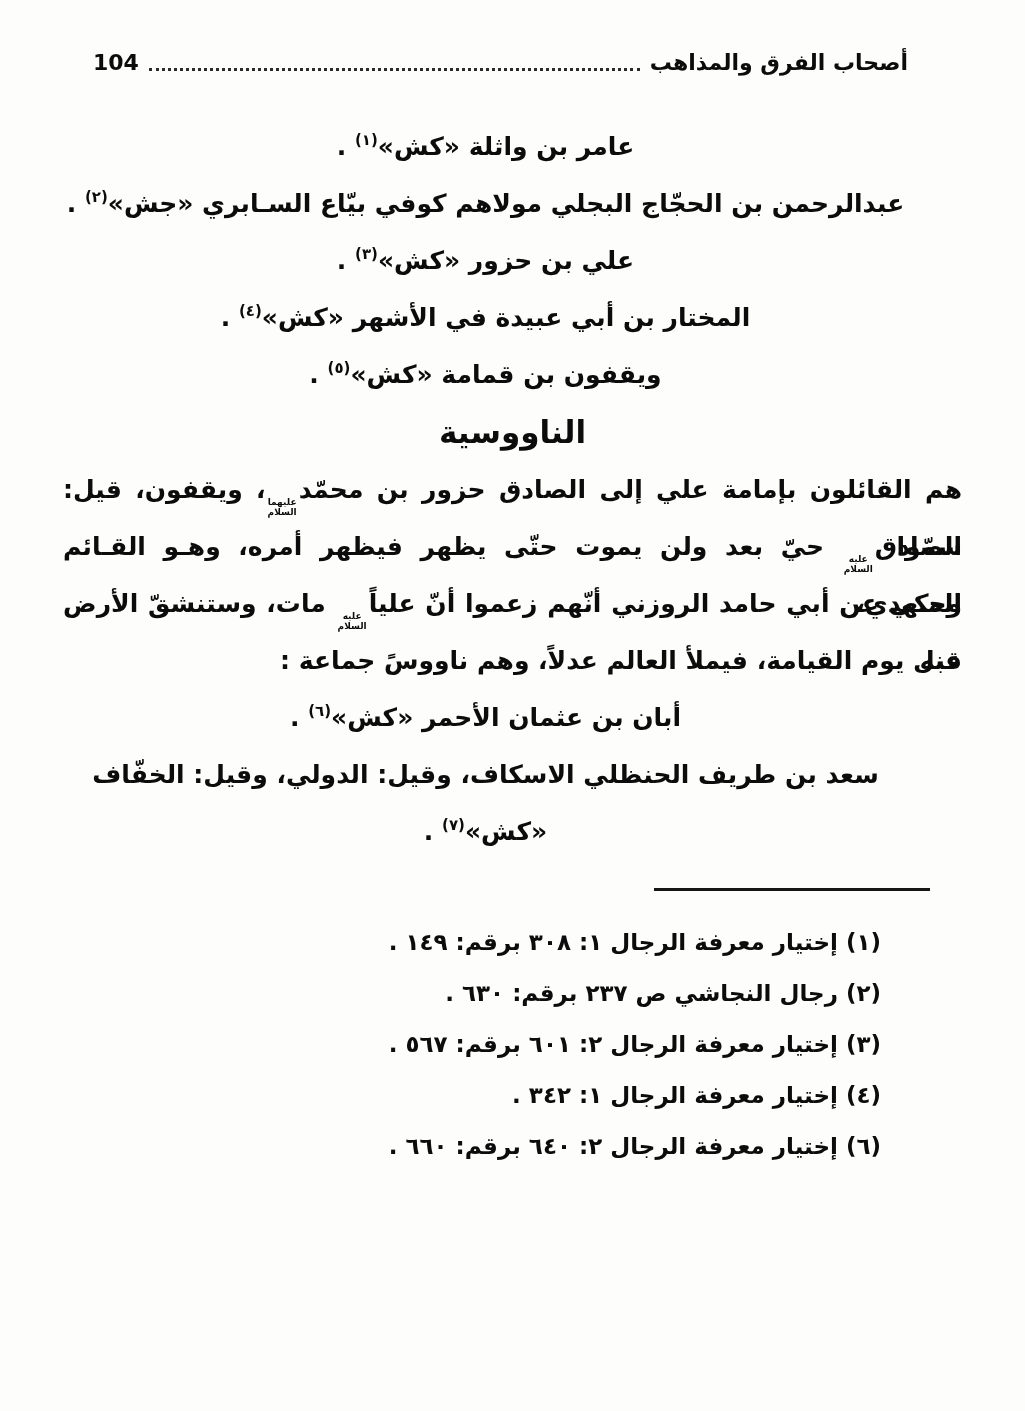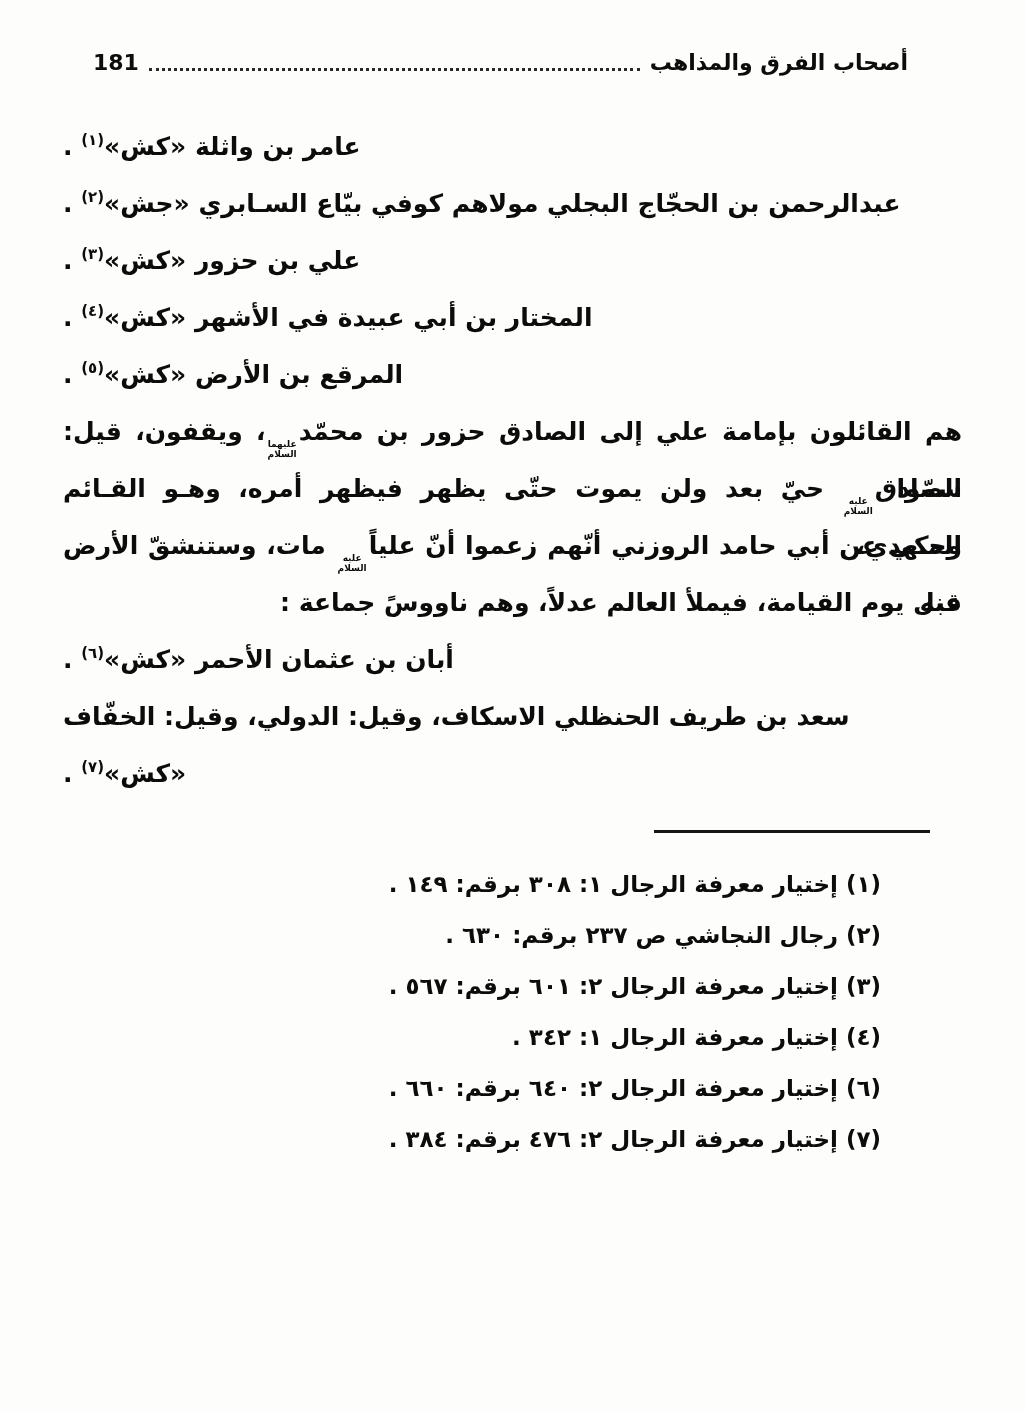--- a/index.html
+++ b/index.html
@@ -23,21 +23,21 @@
   }
   .leader {
     flex: 1 1 auto; height: 1px;
     border-bottom: 3px dotted #2a2a2a;
     margin: 0 10px 7px 10px;
   }
 
   
   .body-lines { margin-top: 40px; }
   .line { height: 57px; line-height: 57px; font-size: 25px; white-space: normal; }
-  .entry, .entry-wide { text-align: left; margin-left: 0; margin-right: 54px; }
+  .entry, .entry-wide { text-align: center; margin-left: 0; margin-right: 54px; }
   .heading { text-align: center; font-size: 31px; height: 58px; line-height: 58px; }
   .para-justify { text-align: justify; text-align-last: justify; }
   .para-end { text-align: right; }
 
   sup.fnmark {
     font-size: 15px;
     vertical-align: 10px;
     line-height: 0;
   }
   .honorific {
@@ -61,29 +61,30 @@
   }
 </style>
 </head>
 <body>
 
 <div class="page">
 
   <div class="running-head">
     <span class="title">أصحاب الفرق والمذاهب</span>
     <span class="leader"></span>
-    <span class="pagenum">181</span>
+    <span class="pagenum">104</span>
   </div>
 
   <div class="body-lines">
       <div class="line entry"><span>عامر بن واثلة «كش»</span><sup class="fnmark">(١)</sup><span> .</span></div>
       <div class="line entry"><span>عبدالرحمن بن الحجّاج البجلي مولاهم كوفي بيّاع السـابري «جش»</span><sup class="fnmark">(٢)</sup><span> .</span></div>
       <div class="line entry"><span>علي بن حزور «كش»</span><sup class="fnmark">(٣)</sup><span> .</span></div>
       <div class="line entry"><span>المختار بن أبي عبيدة في الأشهر «كش»</span><sup class="fnmark">(٤)</sup><span> .</span></div>
-      <div class="line entry"><span>المرقع بن الأرض «كش»</span><sup class="fnmark">(٥)</sup><span> .</span></div>
+      <div class="line entry"><span>ويقفون بن قمامة «كش»</span><sup class="fnmark">(٥)</sup><span> .</span></div>
+      <div class="line heading"><span>الناووسية</span></div>
       <div class="line para-justify"><span>هم القائلون بإمامة علي إلى الصادق حزور بن محمّد</span><span class="honorific">
           <span>عليهما</span>
           <span>السلام</span>
         </span><span>، ويقفون، قيل: سمّوا</span></div>
       <div class="line para-justify"><span>الصادق</span><span class="honorific">
           <span>عليه</span>
           <span>السلام</span>
         </span><span> حيّ بعد ولن يموت حتّى يظهر فيظهر أمره، وهـو القـائم المـهدي،</span></div>
       <div class="line para-justify"><span>وحكي عن أبي حامد الروزني أنّهم زعموا أنّ علياً</span><span class="honorific">
           <span>عليه</span>
@@ -95,16 +96,15 @@
     </div>
 
   <div class="footnote-separator"></div>
 
   <div class="footnotes">
       <div class="footnote">(١) إختيار معرفة الرجال ١: ٣٠٨ برقم: ١٤٩ .</div>
       <div class="footnote">(٢) رجال النجاشي ص ٢٣٧ برقم: ٦٣٠ .</div>
       <div class="footnote">(٣) إختيار معرفة الرجال ٢: ٦٠١ برقم: ٥٦٧ .</div>
       <div class="footnote">(٤) إختيار معرفة الرجال ١: ٣٤٢ .</div>
       <div class="footnote">(٦) إختيار معرفة الرجال ٢: ٦٤٠ برقم: ٦٦٠ .</div>
-      <div class="footnote">(٧) إختيار معرفة الرجال ٢: ٤٧٦ برقم: ٣٨٤ .</div>
     </div>
 
 </div>
 
 </body></html>

